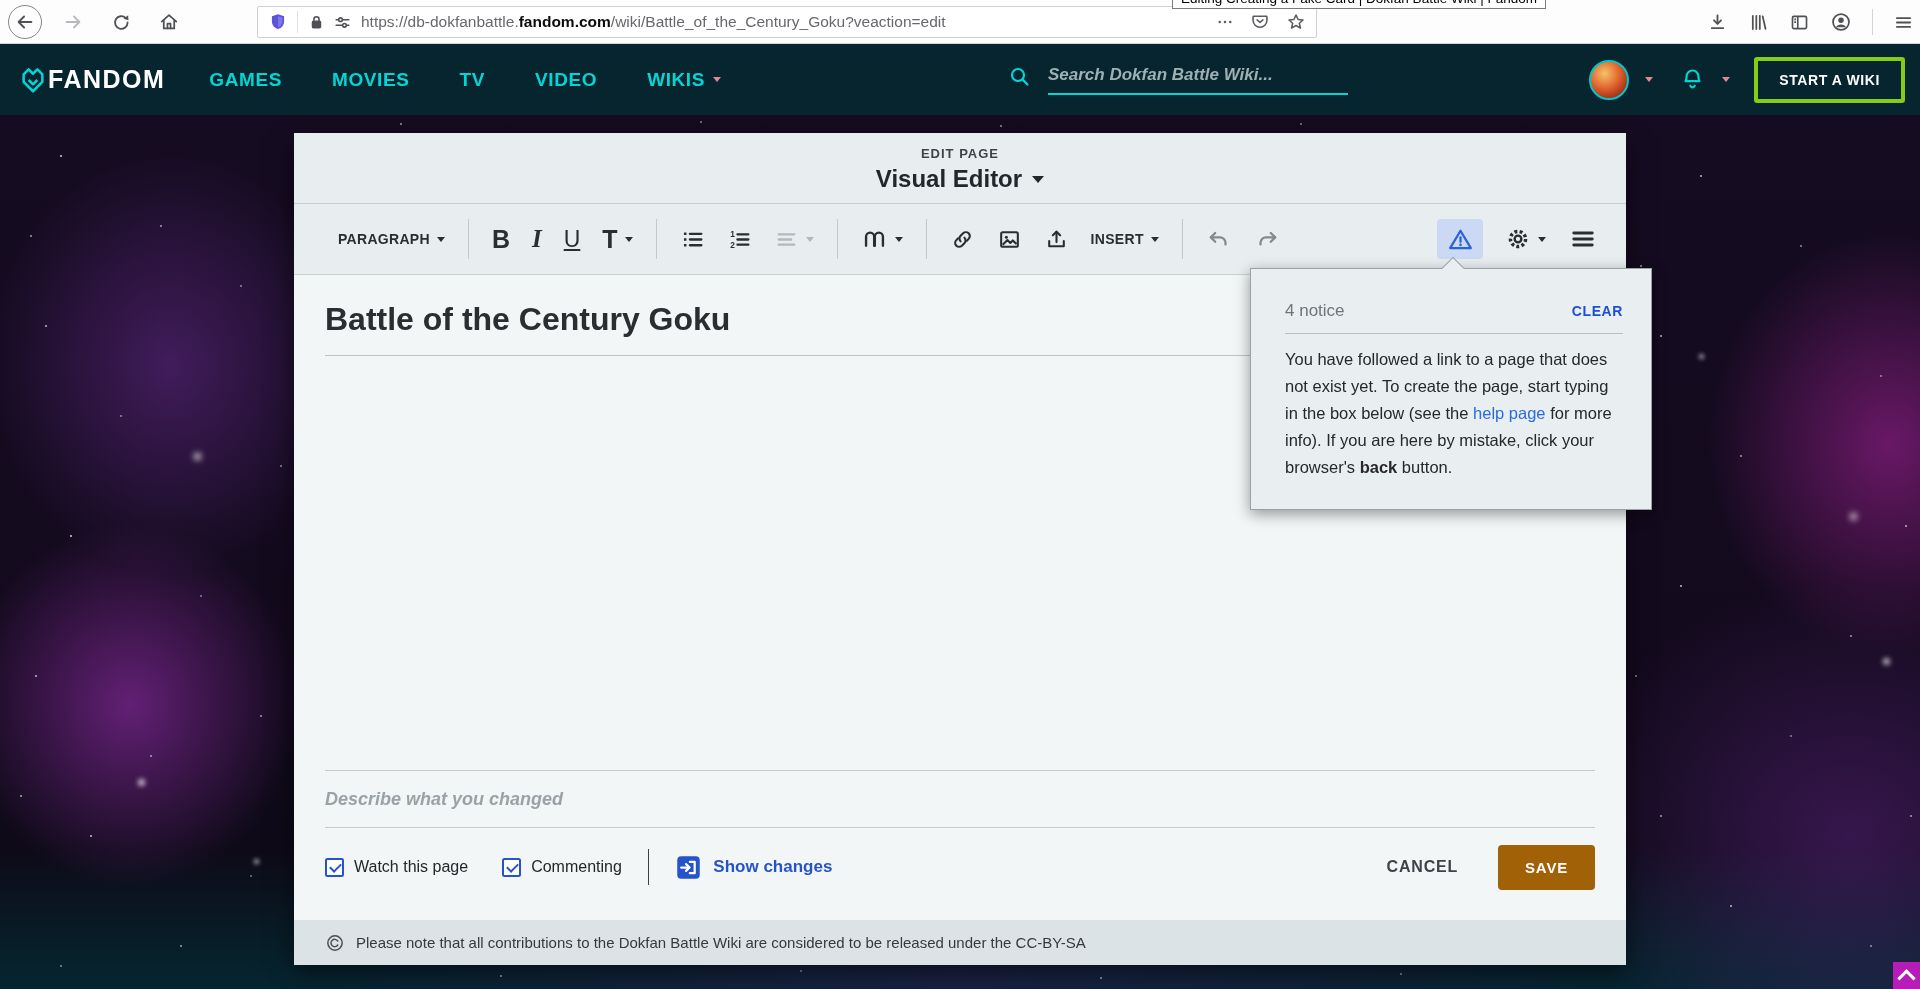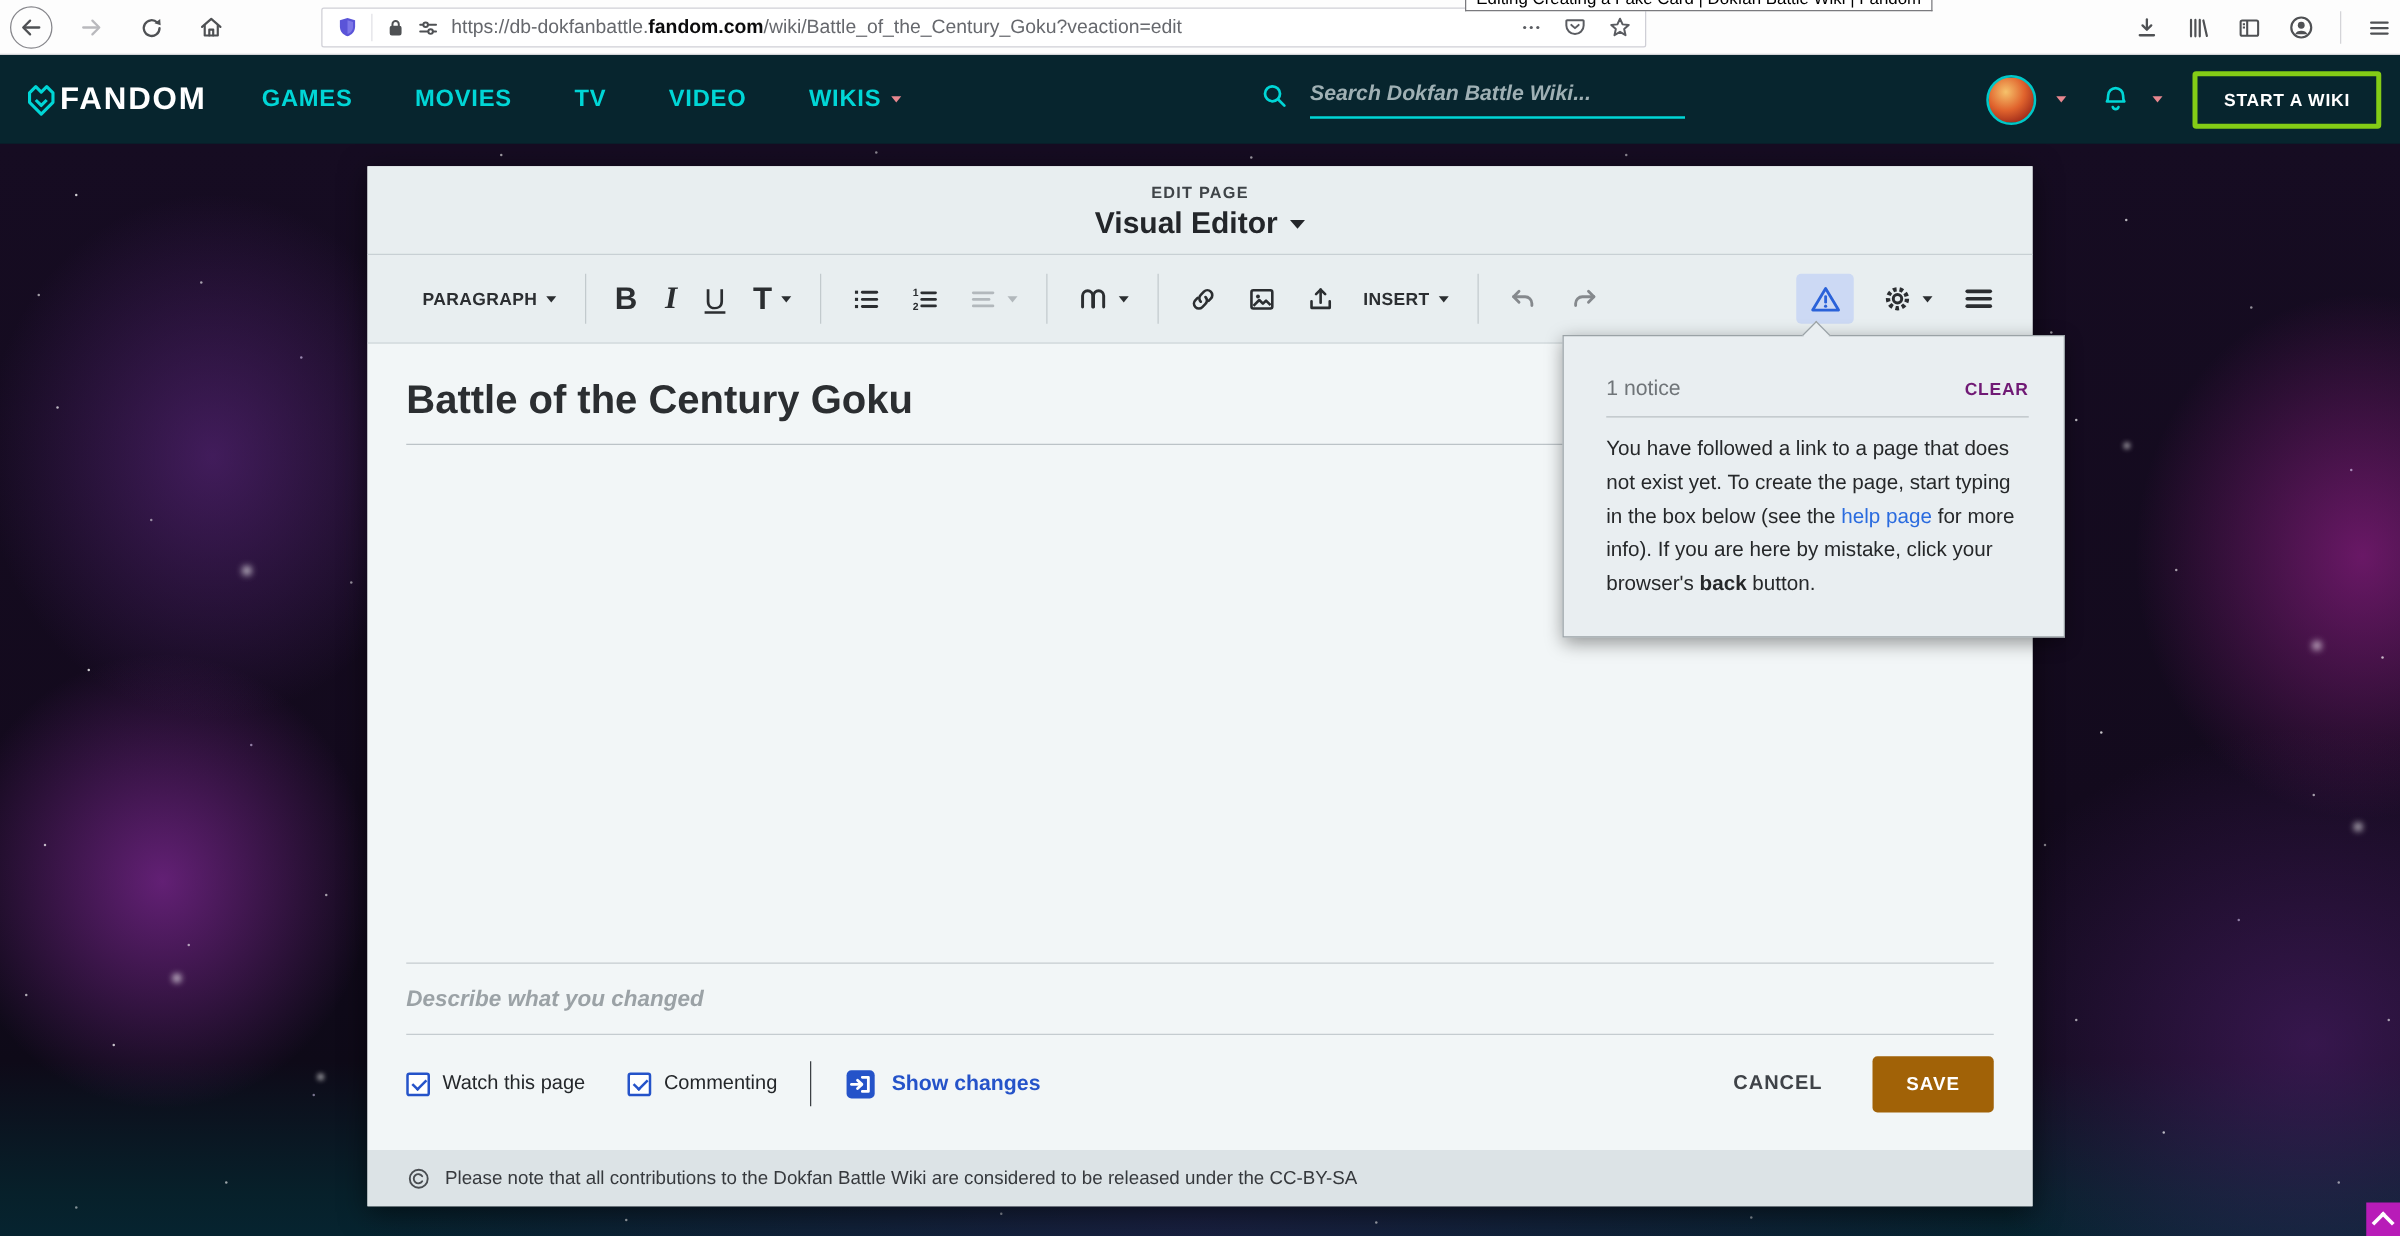--- a/index.html
+++ b/index.html
@@ -110,21 +110,21 @@
   .cancel-btn { font-size:16px; font-weight:700; letter-spacing:.8px; color:#3f4348; background:none; border:none; cursor:pointer; margin-right:40px; font-family:inherit; }
   .save-btn { background:#a16207; color:#fff; border:none; border-radius:4px; font-family:inherit; font-size:15px; font-weight:700; letter-spacing:.8px; padding:14px 27px; cursor:pointer; }
 
   .card-footer { height:45px; background:#dce3e6; display:flex; align-items:center; gap:11px; padding:0 31px; font-size:15px; color:#36393d; }
 
   
   .popup { position:absolute; left:1250px; top:268px; width:402px; background:#e9eef1; border:1px solid #9aa2a6; box-shadow:0 4px 14px rgba(0,0,0,.4); z-index:40; padding:32px 28px 28px 34px; }
   .popup-arrow { position:absolute; left:194px; top:-9px; width:16px; height:16px; background:#e9eef1; border-left:1px solid #9aa2a6; border-top:1px solid #9aa2a6; transform:rotate(45deg); }
   .popup-head { display:flex; align-items:baseline; justify-content:space-between; }
   .popup-count { font-size:17px; color:#6f7478; }
-  .popup-clear { font-size:14px; font-weight:700; letter-spacing:.6px; color:#701a75; cursor:pointer; }
+  .popup-clear { font-size:14px; font-weight:700; letter-spacing:.6px; color:#1d4ed8; cursor:pointer; }
   .popup-rule { border-bottom:1px solid #b9c0c4; margin-top:12px; }
   .popup-body { margin-top:12px; font-size:16.5px; line-height:27px; color:#26282a; }
   .popup-body a { color:#2a6bdf; text-decoration:none; cursor:pointer; }
   .popup-body b { font-weight:700; }
 
   .back-top { position:absolute; right:0; bottom:0; width:27px; height:27px; background:#b81cb8; z-index:50; cursor:pointer; display:flex; align-items:center; justify-content:center; }
   .back-top::after { content:""; width:10px; height:10px; border-left:3px solid #fff; border-top:3px solid #fff; transform:rotate(45deg) translate(2px,2px); }
 </style>
 </head>
 <body>
@@ -436,20 +436,20 @@
         <circle cx="12" cy="12" r="8.6"></circle>
         <path d="M15.3 9.6 a4.4 4.4 0 1 0 0 4.8"></path>
       </svg>
     <span>Please note that all contributions to the Dokfan Battle Wiki are considered to be released under the CC-BY-SA</span>
   </div>
 </div>
 
 <div class="popup">
   <div class="popup-arrow"></div>
   <div class="popup-head">
-    <span class="popup-count">1 notice</span>
+    <span class="popup-count">4 notice</span>
     <span class="popup-clear">CLEAR</span>
   </div>
   <div class="popup-rule"></div>
   <p class="popup-body"><span>You have followed a link to a page that does not exist yet. To create the page, start typing in the box below (see the </span><a>help page</a><span> for more info). If you are here by mistake, click your browser's </span><b>back</b><span> button.</span></p>
 </div>
 
 <div class="back-top"></div>
 
 </body></html>

